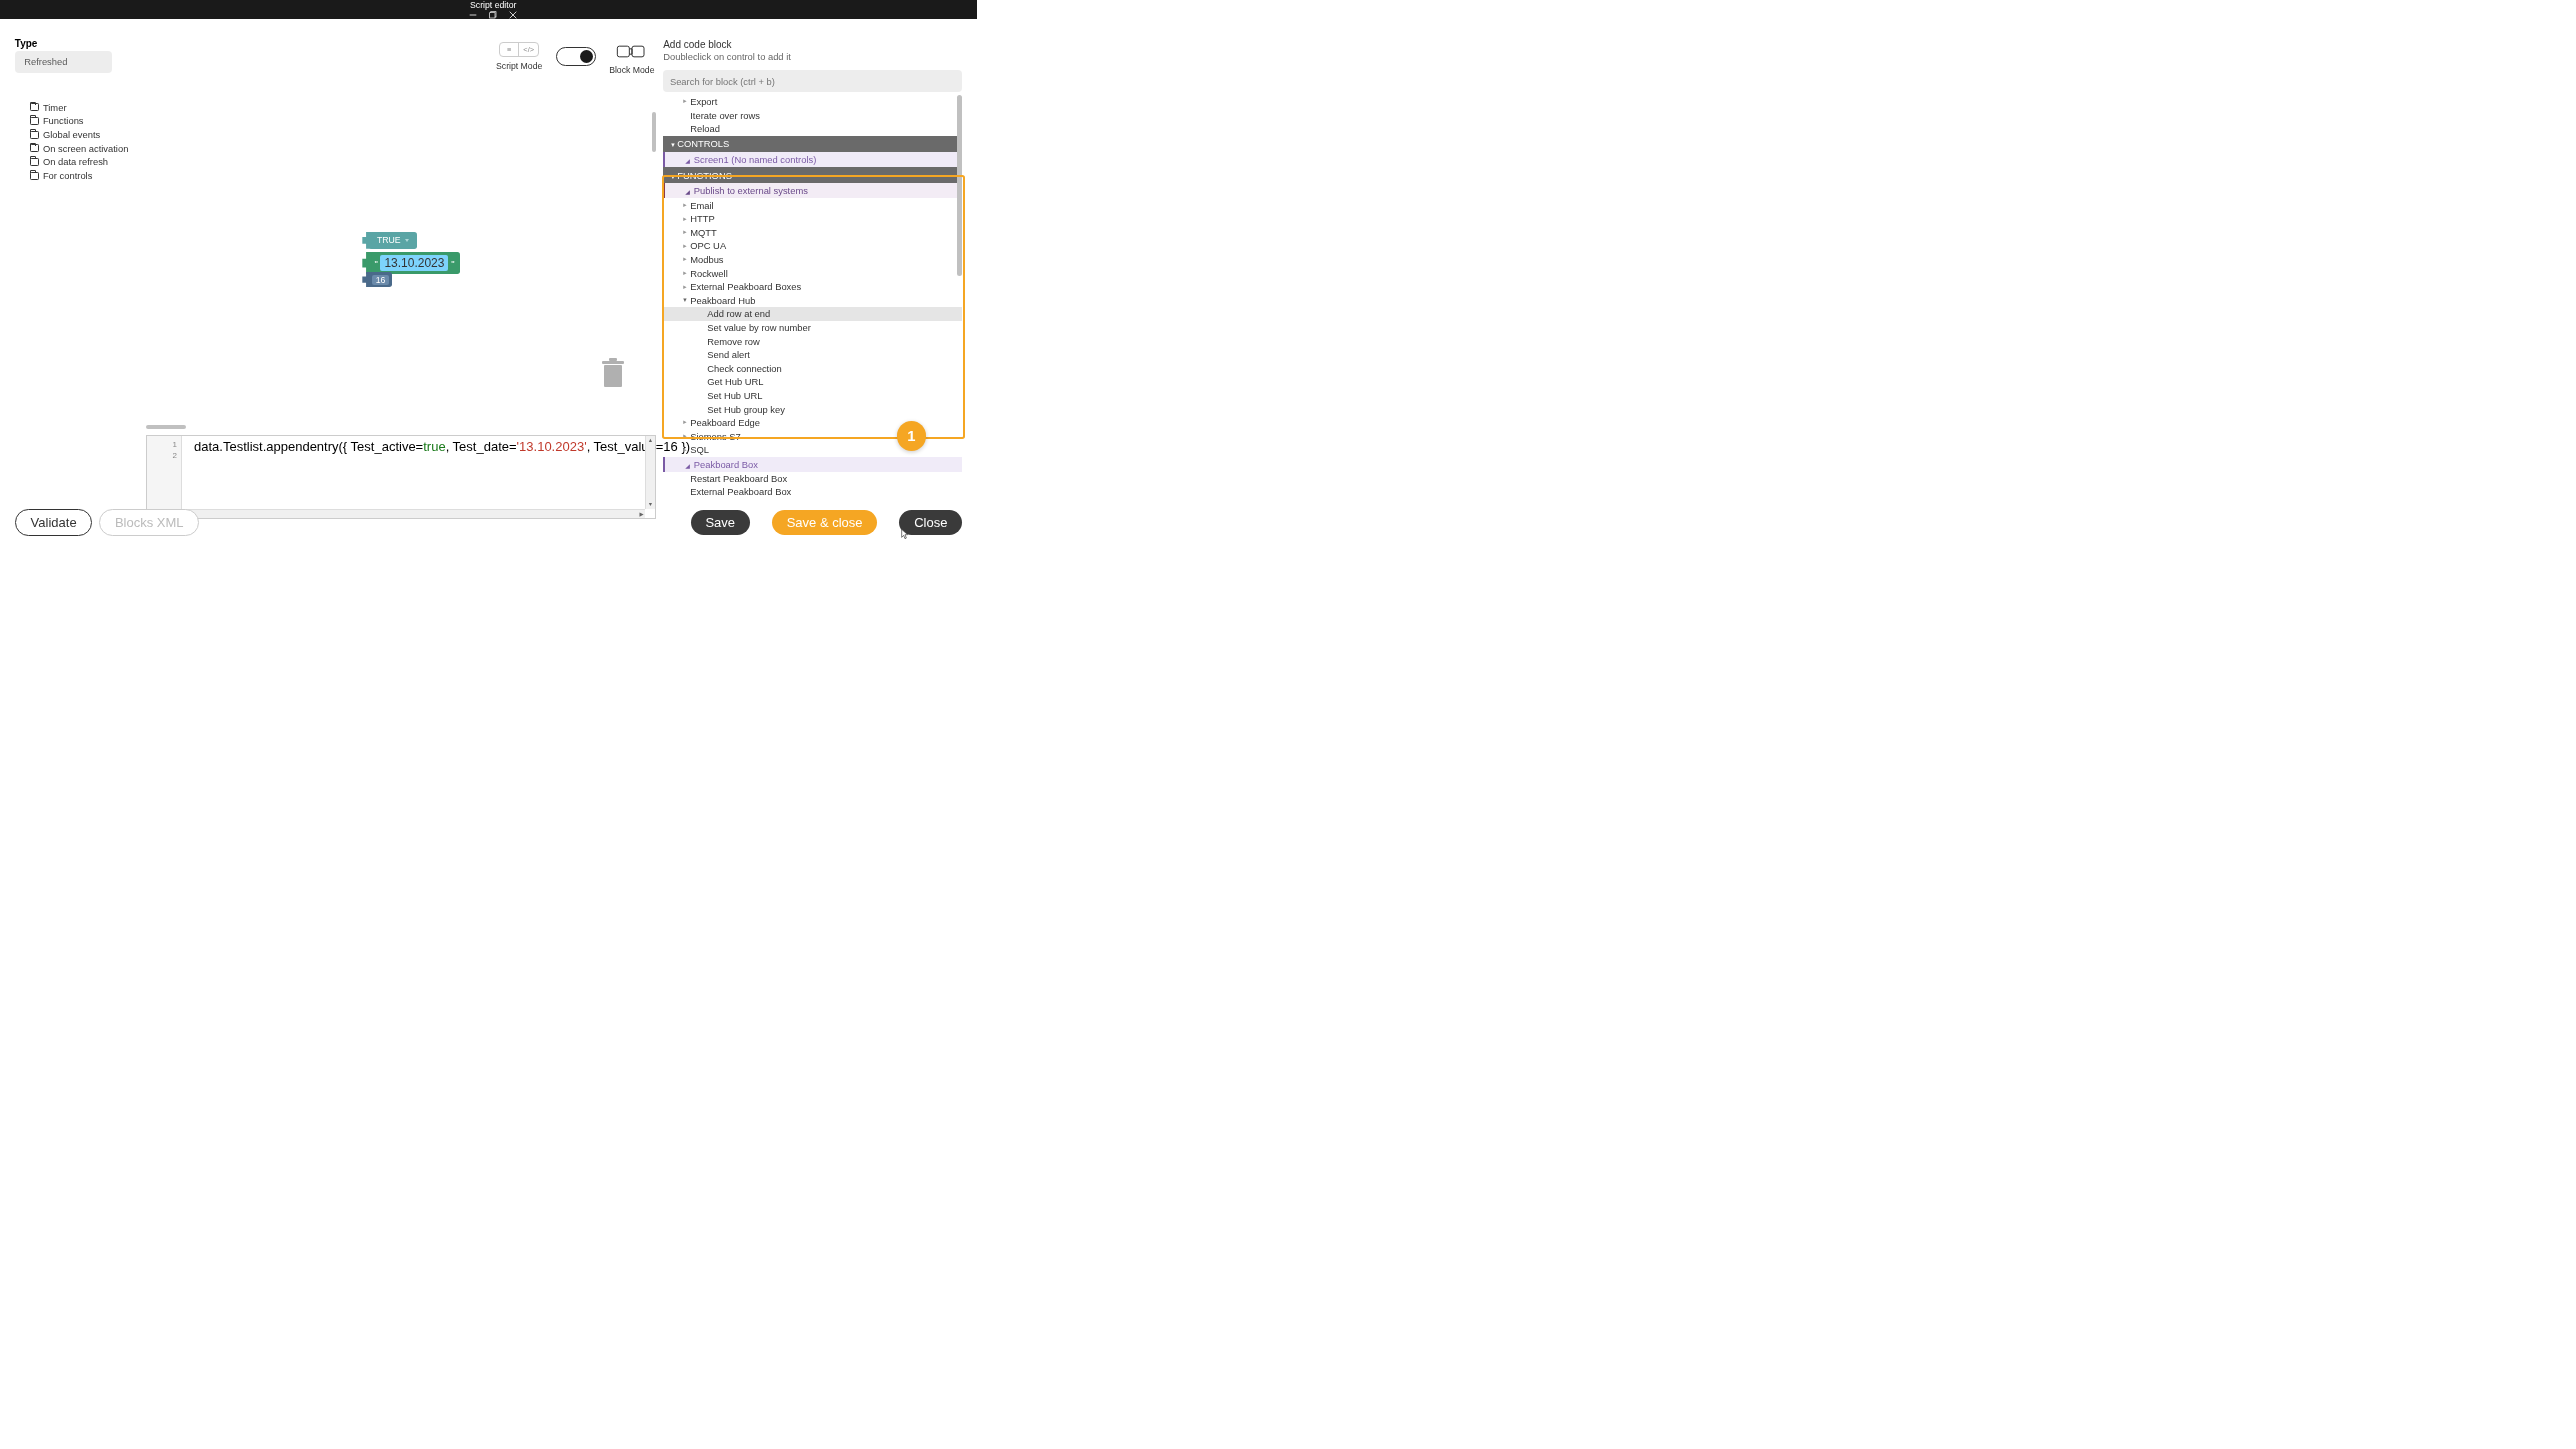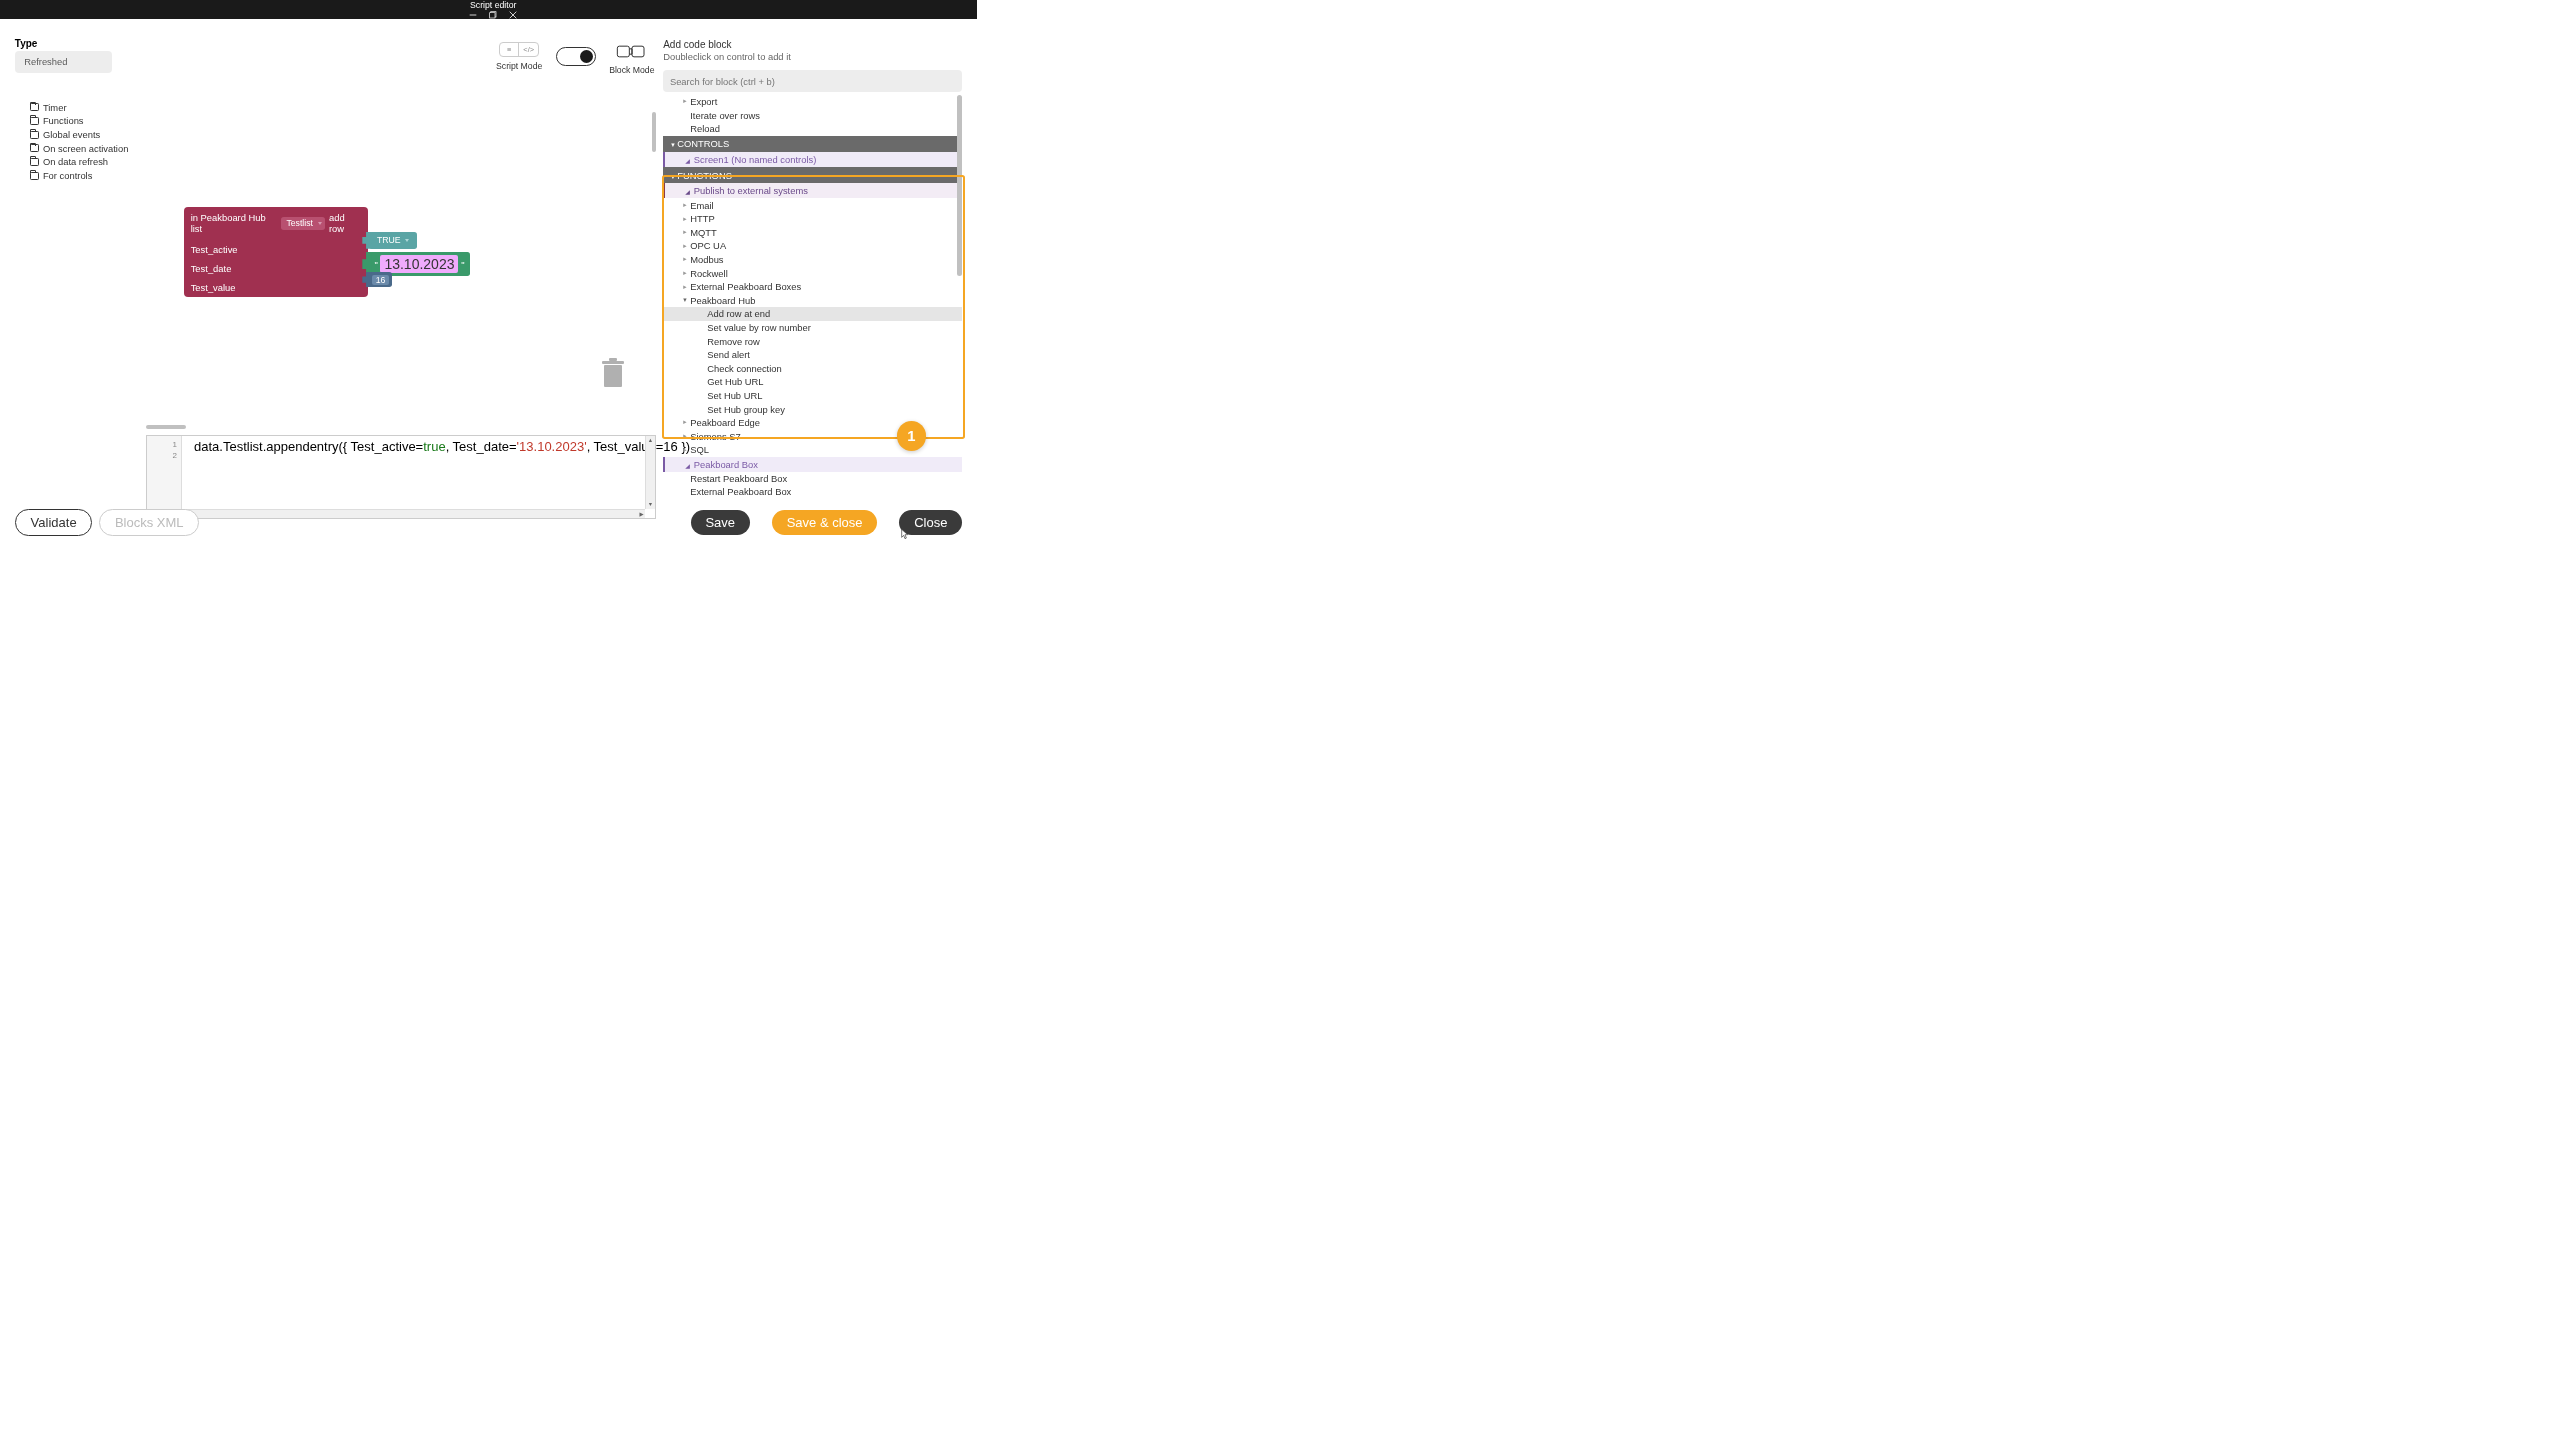--- a/index.html
+++ b/index.html
@@ -44,21 +44,21 @@
 .block-row { display: flex; align-items: center; justify-content: space-between; padding: 4px 6.7px; font-size: 9.4px; position: relative; }
 
 .val-true { position: absolute; left: 223px; top: 132px; background: #5aa5a5; color: #fff; border-radius: 2.7px; padding: 3.4px 8px; font-size: 8.7px; display: flex; align-items: center; gap: 4px; }
 .val-true::before { content: ''; position: absolute; left: -6.7px; width: 9.4px; height: 100%; top: 0; background: #5aa5a5; clip-path: polygon(0 30%, 40% 30%, 40% 0, 100% 0, 100% 100%, 40% 100%, 40% 70%, 0 70%); border-radius: 2.7px 0 0 2.7px; }
 .val-true .dd { width: 0; height: 0; border-left: 2.7px solid transparent; border-right: 2.7px solid transparent; border-top: 3.4px solid #aed8d8; }
 
 .val-date-wrap { position: absolute; left: 223px; top: 152px; display: flex; align-items: center; }
 .val-date { background: #3a9a6a; color: #fff; padding: 3.4px 5.4px; font-size: 9.4px; display: flex; align-items: center; gap: 2.7px; border-radius: 2.7px; position: relative; }
 .val-date::before { content: ''; position: absolute; left: -6.7px; width: 9.4px; height: 100%; top: 0; background: #3a9a6a; clip-path: polygon(0 30%, 40% 30%, 40% 0, 100% 0, 100% 100%, 40% 100%, 40% 70%, 0 70%); border-radius: 2.7px 0 0 2.7px; }
 .val-date .quote { font-size: 9.4px; }
-.val-date .inner { background: #f0abfc; color: #333; padding: 0.7px 4px; border-radius: 2px; font-size: 14px; }
+.val-date .inner { background: #7dd3fc; color: #333; padding: 0.7px 4px; border-radius: 2px; font-size: 12px; }
 
 .val-num { position: absolute; left: 223px; top: 172px; background: #4a6a8a; color: #fff; border-radius: 2.7px; padding: 2.7px 2.7px; font-size: 8.7px; }
 .val-num::before { content: ''; position: absolute; left: -6.7px; width: 9.4px; height: 100%; top: 0; background: #4a6a8a; clip-path: polygon(0 30%, 40% 30%, 40% 0, 100% 0, 100% 100%, 40% 100%, 40% 70%, 0 70%); border-radius: 2.7px 0 0 2.7px; }
 .val-num .inner { background: #6a8aaa; padding: 0 4px; border-radius: 2px; }
 
 .trash { position: absolute; left: 455px; top: 255px; width: 24px; height: 36px; }
 .trash svg { width: 100%; height: 100%; fill: #b0b0b0; }
 
 .code-pane { position: absolute; left: 146px; top: 416px; width: 510px; height: 84px; border: 0.7px solid #ccc; background: #fff; }
 .code-gutter { position: absolute; left: 0; top: 0; width: 35px; height: calc(100% - 9.4px); background: #f5f5f5; border-right: 0.7px solid #ddd; text-align: right; padding: 2.7px 4px; font-family: monospace; font-size: 8px; color: #888; }
@@ -183,38 +183,20 @@
     <div class="tree-item">
         <span class="folder-icon"></span>
         <span>For controls</span>
       </div>
   </div>
 
   <div class="canvas">
     <div class="canvas-scroll-v"></div>
     <div class="canvas-scroll-h"></div>
 
-    <div class="block">
-      <div class="block-main">
-        <div class="block-header">
-          <span>in Peakboard Hub list</span>
-          <span class="block-pill">Testlist</span>
-          <span>add row</span>
-        </div>
-        <div class="block-row">
-            <span>Test_active</span>
-          </div>
-        <div class="block-row">
-            <span>Test_date</span>
-          </div>
-        <div class="block-row">
-            <span>Test_value</span>
-          </div>
-      </div>
-    </div>
 
     <div class="val-true">
         <span>TRUE</span>
         <span class="dd"></span>
       </div>
     <div class="val-date-wrap">
       <div class="val-date">
           <span class="quote">"</span>
           <span class="inner">13.10.2023</span>
           <span class="quote">"</span>

